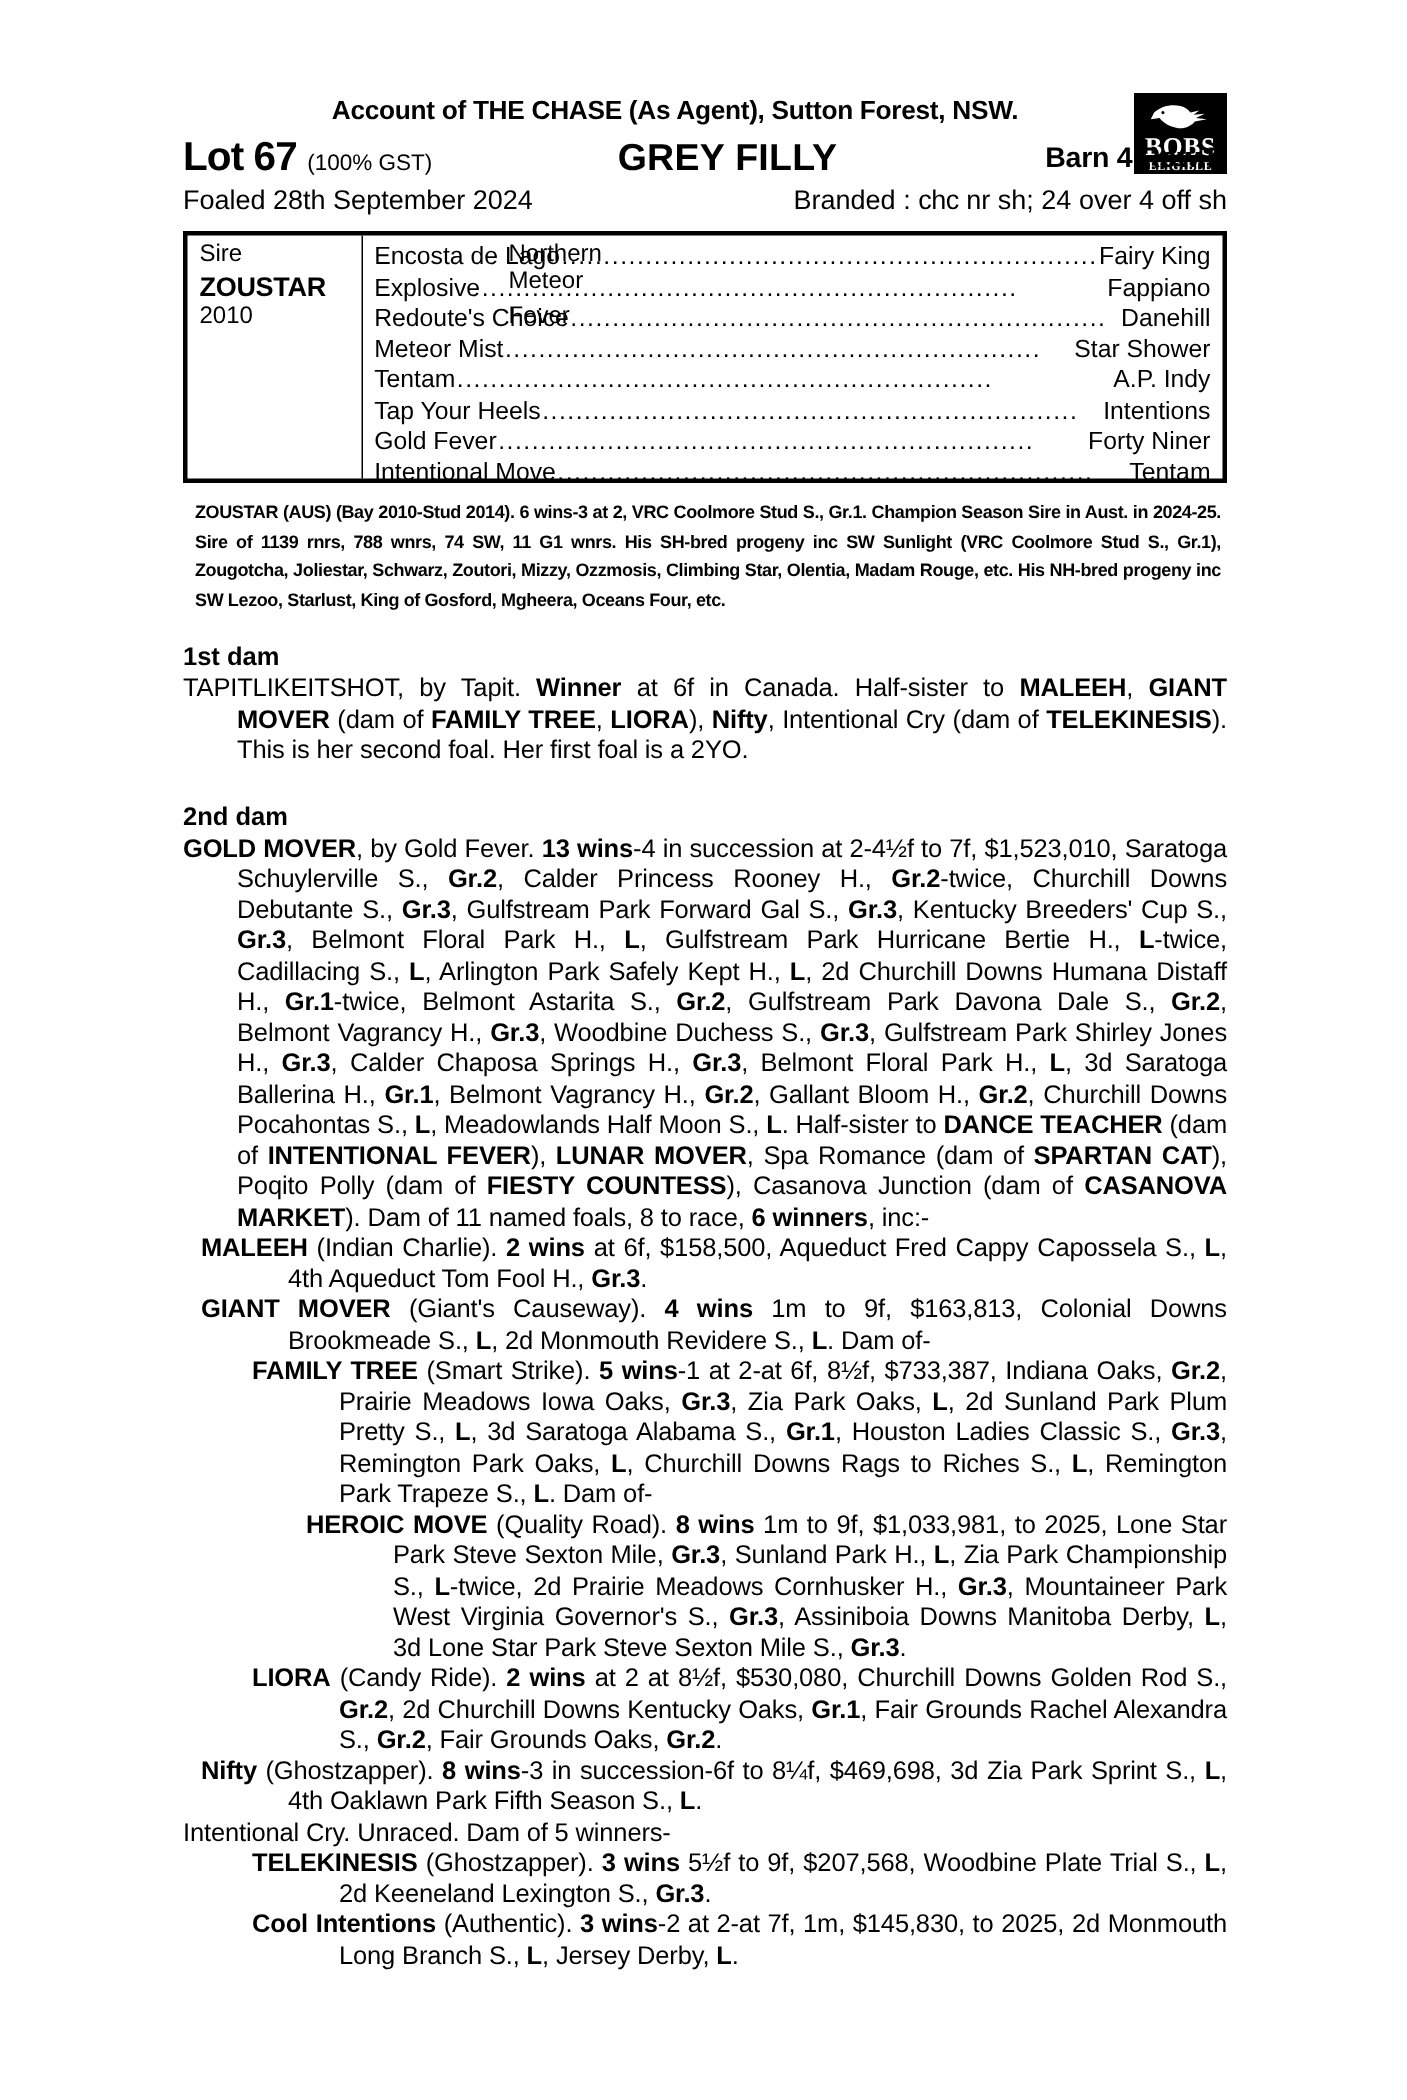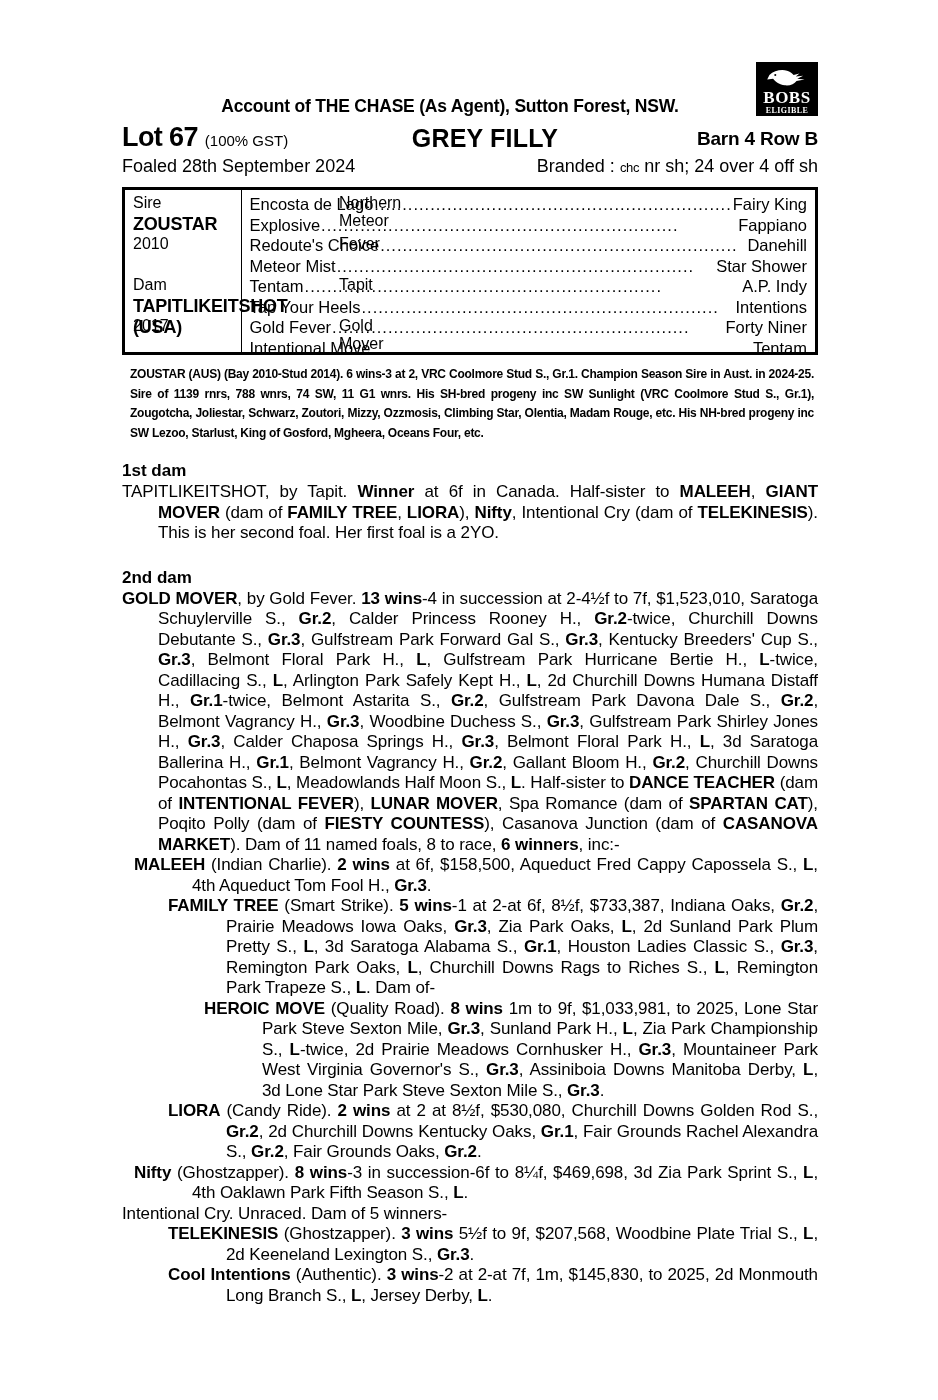--- a/index.html
+++ b/index.html
@@ -57,21 +57,21 @@
     font-size: 8px;
     line-height: 10px;
     letter-spacing: 0.4px;
   }
 
   .account-line {
     text-align: center;
     font-size: 17.5px;
     font-weight: bold;
     letter-spacing: -0.2px;
-    padding-top: 96px;
+    padding-top: 63px;
     padding-right: 40px;
     line-height: 20px;
   }
 
   .titlerow {
     position: relative;
     height: 32px;
     margin-top: 6px;
   }
   .lotno {
@@ -124,21 +124,21 @@
   }
   .branded {
     position: absolute;
     right: 0;
     top: 0;
     font-size: 18px;
     line-height: 22px;
     white-space: nowrap;
   }
   .smallcaps {
-    font-size: 13px;
+    font-size: 18px;
     letter-spacing: -0.3px;
   }
 
   
   .ped {
     margin-top: 6px;
     border: 3px solid #000000;
     height: 168px;
     box-sizing: border-box;
     display: flex;
@@ -277,27 +277,20 @@
 
   <div class="ped">
     <div class="ped-left">
       <div class="ped-half">
         <div class="ped-label">Sire</div>
         <div class="ped-name-bold">ZOUSTAR</div>
         <div class="ped-year">2010</div>
         <div class="ped-mid">Northern Meteor</div>
         <div class="ped-mid2">Fever</div>
       </div>
-      <div class="ped-half">
-        <div class="ped-label">Dam</div>
-        <div class="ped-name-bold">TAPITLIKEITSHOT (USA)</div>
-        <div class="ped-year">2017</div>
-        <div class="ped-mid">Tapit</div>
-        <div class="ped-mid2">Gold Mover</div>
-      </div>
     </div>
     <div class="ped-divider"></div>
     <div class="ped-right">
       <div>
         <div class="gp-line">
             <span class="gp-a">Encosta de Lago</span>
             <span class="gp-dots">................................................................</span>
             <span class="gp-b">Fairy King</span>
           </div>
         <div class="gp-line">
@@ -344,20 +337,21 @@
   <div class="blurb">ZOUSTAR (AUS) (Bay 2010-Stud 2014). 6 wins-3 at 2, VRC Coolmore Stud S., Gr.1. Champion Season Sire in Aust. in 2024-25. Sire of 1139 rnrs, 788 wnrs, 74 SW, 11 G1 wnrs. His SH-bred progeny inc SW Sunlight (VRC Coolmore Stud S., Gr.1), Zougotcha, Joliestar, Schwarz, Zoutori, Mizzy, Ozzmosis, Climbing Star, Olentia, Madam Rouge, etc. His NH-bred progeny inc SW Lezoo, Starlust, King of Gosford, Mgheera, Oceans Four, etc.</div>
 
   <div class="damhead">1st dam</div>
   <div class="para p0h">TAPITLIKEITSHOT, by Tapit. <b>Winner</b> at 6f in Canada. Half-sister to <b>MALEEH</b>, <b>GIANT MOVER</b> (dam of <b>FAMILY TREE</b>, <b>LIORA</b>), <b>Nifty</b>, Intentional Cry (dam of <b>TELEKINESIS</b>). This is her second foal. Her first foal is a 2YO.</div>
 
   <div class="damhead second">2nd dam</div>
   <div class="para p0h"><b>GOLD MOVER</b>, by Gold Fever. <b>13 wins</b>-4 in succession at 2-4½f to 7f, $1,523,010, Saratoga Schuylerville S., <b>Gr.2</b>, Calder Princess Rooney H., <b>Gr.2</b>-twice, Churchill Downs Debutante S., <b>Gr.3</b>, Gulfstream Park Forward Gal S., <b>Gr.3</b>, Kentucky Breeders' Cup S., <b>Gr.3</b>, Belmont Floral Park H., <b>L</b>, Gulfstream Park Hurricane Bertie H., <b>L</b>-twice, Cadillacing S., <b>L</b>, Arlington Park Safely Kept H., <b>L</b>, 2d Churchill Downs Humana Distaff H., <b>Gr.1</b>-twice, Belmont Astarita S., <b>Gr.2</b>, Gulfstream Park Davona Dale S., <b>Gr.2</b>, Belmont Vagrancy H., <b>Gr.3</b>, Woodbine Duchess S., <b>Gr.3</b>, Gulfstream Park Shirley Jones H., <b>Gr.3</b>, Calder Chaposa Springs H., <b>Gr.3</b>, Belmont Floral Park H., <b>L</b>, 3d Saratoga Ballerina H., <b>Gr.1</b>, Belmont Vagrancy H., <b>Gr.2</b>, Gallant Bloom H., <b>Gr.2</b>, Churchill Downs Pocahontas S., <b>L</b>, Meadowlands Half Moon S., <b>L</b>. Half-sister to <b>DANCE TEACHER</b> (dam of <b>INTENTIONAL FEVER</b>), <b>LUNAR MOVER</b>, Spa Romance (dam of <b>SPARTAN CAT</b>), Poqito Polly (dam of <b>FIESTY COUNTESS</b>), Casanova Junction (dam of <b>CASANOVA MARKET</b>). Dam of 11 named foals, 8 to race, <b>6 winners</b>, inc:-</div>
 
   <div id="progeny-list">
       <div class="para p1"><b>MALEEH</b> (Indian Charlie). <b>2 wins</b> at 6f, $158,500, Aqueduct Fred Cappy Capossela S., <b>L</b>, 4th Aqueduct Tom Fool H., <b>Gr.3</b>.</div>
+      <div class="para p1"><b>GIANT MOVER</b> (Giant's Causeway). <b>4 wins</b> 1m to 9f, $163,813, Colonial Downs Brookmeade S., <b>L</b>, 2d Monmouth Revidere S., <b>L</b>. Dam of-</div>
       <div class="para p2"><b>FAMILY TREE</b> (Smart Strike). <b>5 wins</b>-1 at 2-at 6f, 8½f, $733,387, Indiana Oaks, <b>Gr.2</b>, Prairie Meadows Iowa Oaks, <b>Gr.3</b>, Zia Park Oaks, <b>L</b>, 2d Sunland Park Plum Pretty S., <b>L</b>, 3d Saratoga Alabama S., <b>Gr.1</b>, Houston Ladies Classic S., <b>Gr.3</b>, Remington Park Oaks, <b>L</b>, Churchill Downs Rags to Riches S., <b>L</b>, Remington Park Trapeze S., <b>L</b>. Dam of-</div>
       <div class="para p3"><b>HEROIC MOVE</b> (Quality Road). <b>8 wins</b> 1m to 9f, $1,033,981, to 2025, Lone Star Park Steve Sexton Mile, <b>Gr.3</b>, Sunland Park H., <b>L</b>, Zia Park Championship S., <b>L</b>-twice, 2d Prairie Meadows Cornhusker H., <b>Gr.3</b>, Mountaineer Park West Virginia Governor's S., <b>Gr.3</b>, Assiniboia Downs Manitoba Derby, <b>L</b>, 3d Lone Star Park Steve Sexton Mile S., <b>Gr.3</b>.</div>
       <div class="para p2"><b>LIORA</b> (Candy Ride). <b>2 wins</b> at 2 at 8½f, $530,080, Churchill Downs Golden Rod S., <b>Gr.2</b>, 2d Churchill Downs Kentucky Oaks, <b>Gr.1</b>, Fair Grounds Rachel Alexandra S., <b>Gr.2</b>, Fair Grounds Oaks, <b>Gr.2</b>.</div>
       <div class="para p1"><b>Nifty</b> (Ghostzapper). <b>8 wins</b>-3 in succession-6f to 8¼f, $469,698, 3d Zia Park Sprint S., <b>L</b>, 4th Oaklawn Park Fifth Season S., <b>L</b>.</div>
       <div class="para p0h">Intentional Cry. Unraced. Dam of 5 winners-</div>
       <div class="para p2"><b>TELEKINESIS</b> (Ghostzapper). <b>3 wins</b> 5½f to 9f, $207,568, Woodbine Plate Trial S., <b>L</b>, 2d Keeneland Lexington S., <b>Gr.3</b>.</div>
       <div class="para p2"><b>Cool Intentions</b> (Authentic). <b>3 wins</b>-2 at 2-at 7f, 1m, $145,830, to 2025, 2d Monmouth Long Branch S., <b>L</b>, Jersey Derby, <b>L</b>.</div>
     </div>
 
 </div>

